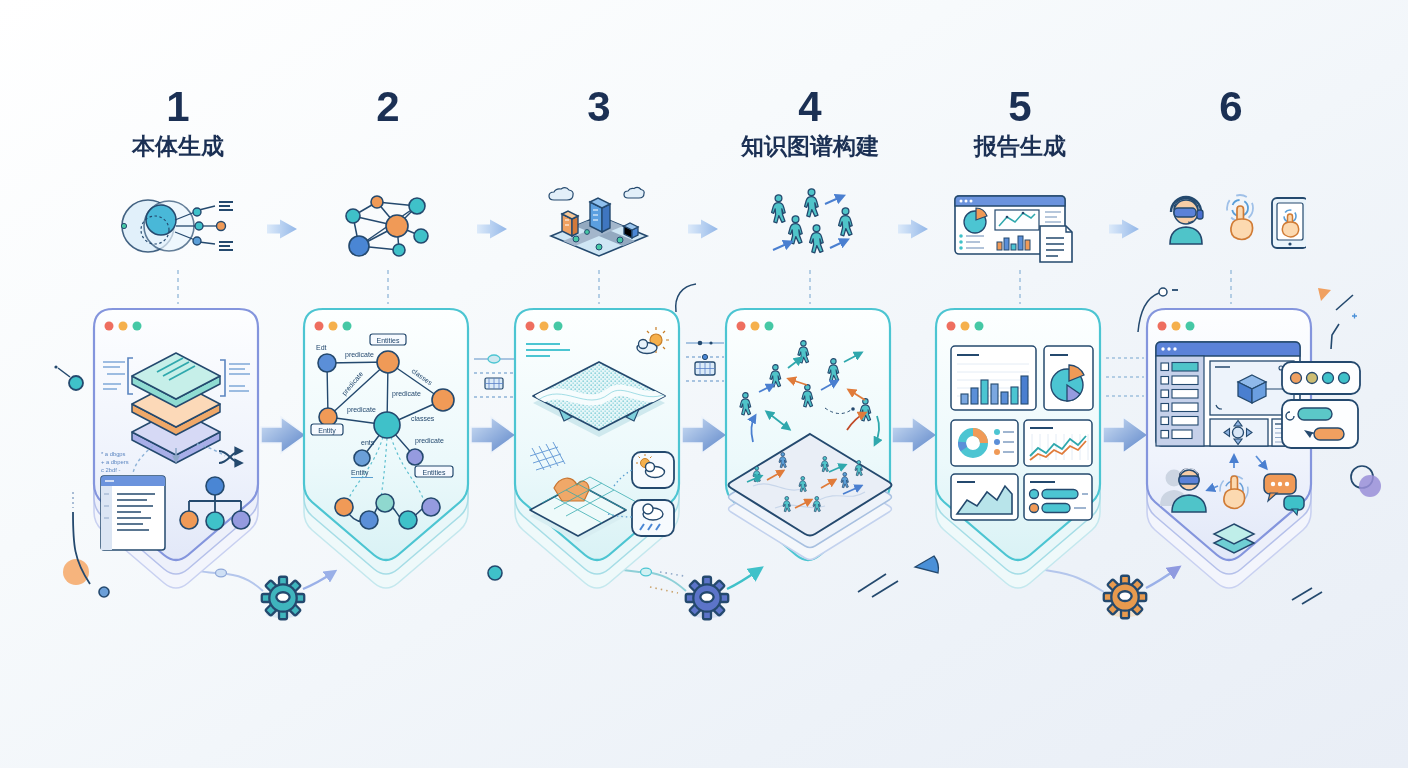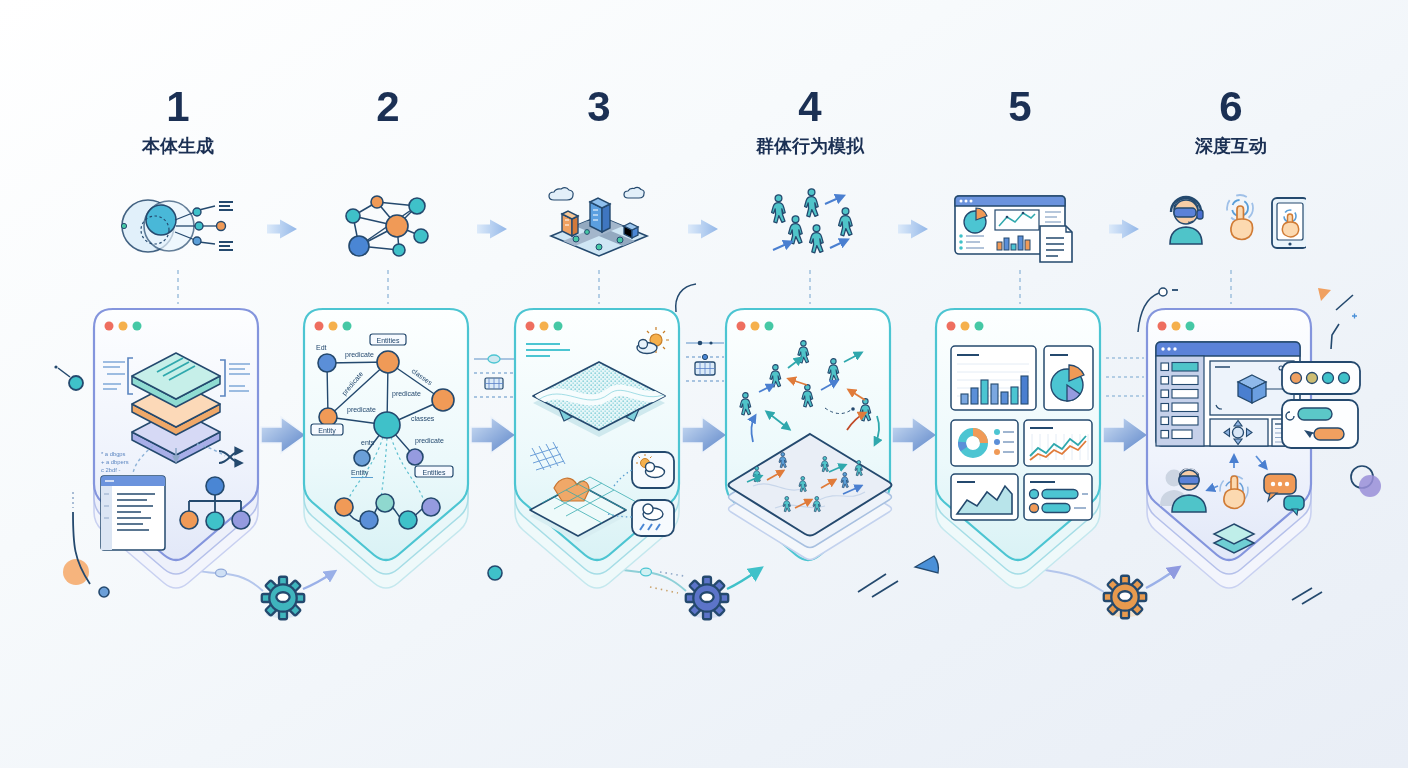--- a/index.html
+++ b/index.html
@@ -4,21 +4,21 @@
 <style>
   html,body{margin:0;padding:0;}
   body{font-family:"Liberation Sans",sans-serif;}
   .stage{position:relative;width:1408px;height:768px;overflow:hidden;
     background:linear-gradient(150deg,#ffffff 0%,#f7fafc 35%,#edf2f8 75%,#e9eef6 100%);}
   .stage svg{display:block;}
   .defs{position:absolute;width:0;height:0;}
   .decor{position:absolute;left:0;top:0;z-index:1;pointer-events:none;}
   .col-header{position:absolute;top:84px;width:210px;text-align:center;z-index:2;color:#1b3054;}
   .col-header .num{font-size:42px;font-weight:bold;line-height:46px;}
-  .col-header .ttl{font-size:18px;font-weight:bold;line-height:28px;margin-top:2px;}
+  .col-header .ttl{font-size:23px;font-weight:bold;line-height:28px;margin-top:2px;}
   .icon-svg{position:absolute;top:184px;z-index:2;}
   .card{position:absolute;top:306px;z-index:2;}
   .popout{position:absolute;z-index:4;}
   svg text{font-family:"Liberation Sans",sans-serif;}
   .lbl{font-size:7px;fill:#24496e;}
   .lblc{font-size:7px;fill:#24496e;text-anchor:middle;}
   .note{font-size:5.8px;fill:#5b85c0;}
 </style>
 </head>
 <body>
@@ -226,28 +226,28 @@
   <div class="ttl">本体生成</div>
 </div>
 <div class="col-header" style="left:283px">
   <div class="num">2</div>
 </div>
 <div class="col-header" style="left:494px">
   <div class="num">3</div>
 </div>
 <div class="col-header" style="left:705px">
   <div class="num">4</div>
-  <div class="ttl">群体行为模拟</div>
+  <div class="ttl">知识图谱构建</div>
 </div>
 <div class="col-header" style="left:915px">
   <div class="num">5</div>
+  <div class="ttl">报告生成</div>
 </div>
 <div class="col-header" style="left:1126px">
   <div class="num">6</div>
-  <div class="ttl">深度互动</div>
 </div>
 
 <svg class="icon-svg" style="left:103px" width="150" height="84" viewBox="0 0 150 84">
   <circle cx="45" cy="42" r="26" fill="#ddeefa" opacity="0.85" stroke="#24496e" stroke-width="1.6"></circle>
   <circle cx="66" cy="42" r="25" fill="#eaf5fd" opacity="0.7" stroke="#24496e" stroke-width="1.6"></circle>
   <circle cx="58" cy="36" r="15" fill="#49b8d8" stroke="#24496e" stroke-width="1.5"></circle>
   <circle cx="52" cy="46" r="14" fill="none" stroke="#24496e" stroke-width="1.2" stroke-dasharray="2.5,2.5"></circle>
   <circle cx="21" cy="42" r="2.6" fill="#45c8a5" stroke="#24496e" stroke-width="1"></circle>
   <g stroke="#24496e" stroke-width="1.3" fill="none">
     <path d="M72,36 L92,28"></path>

